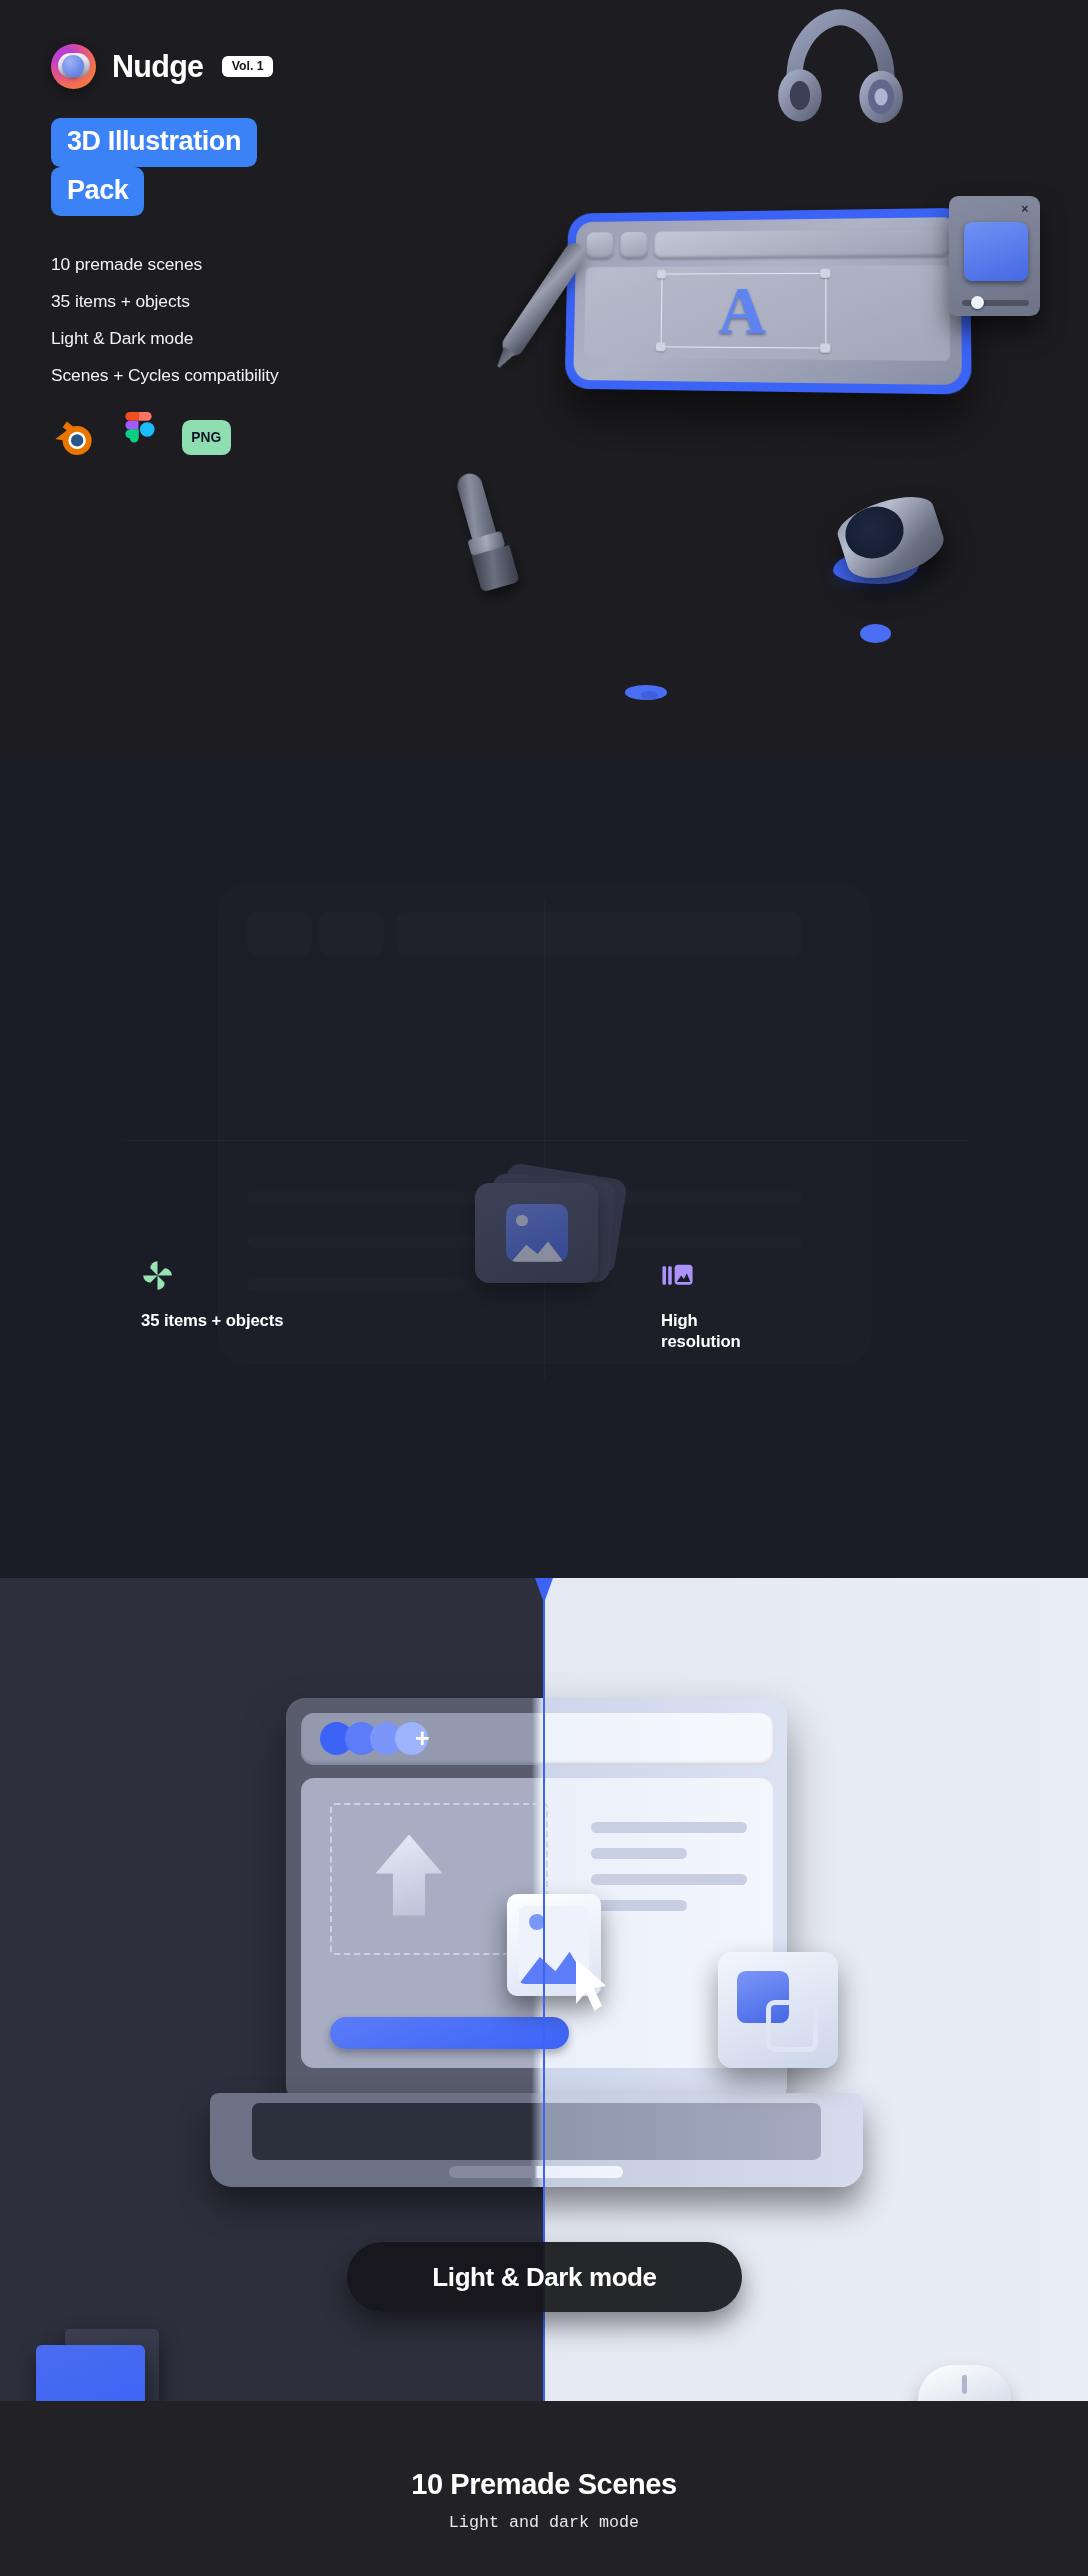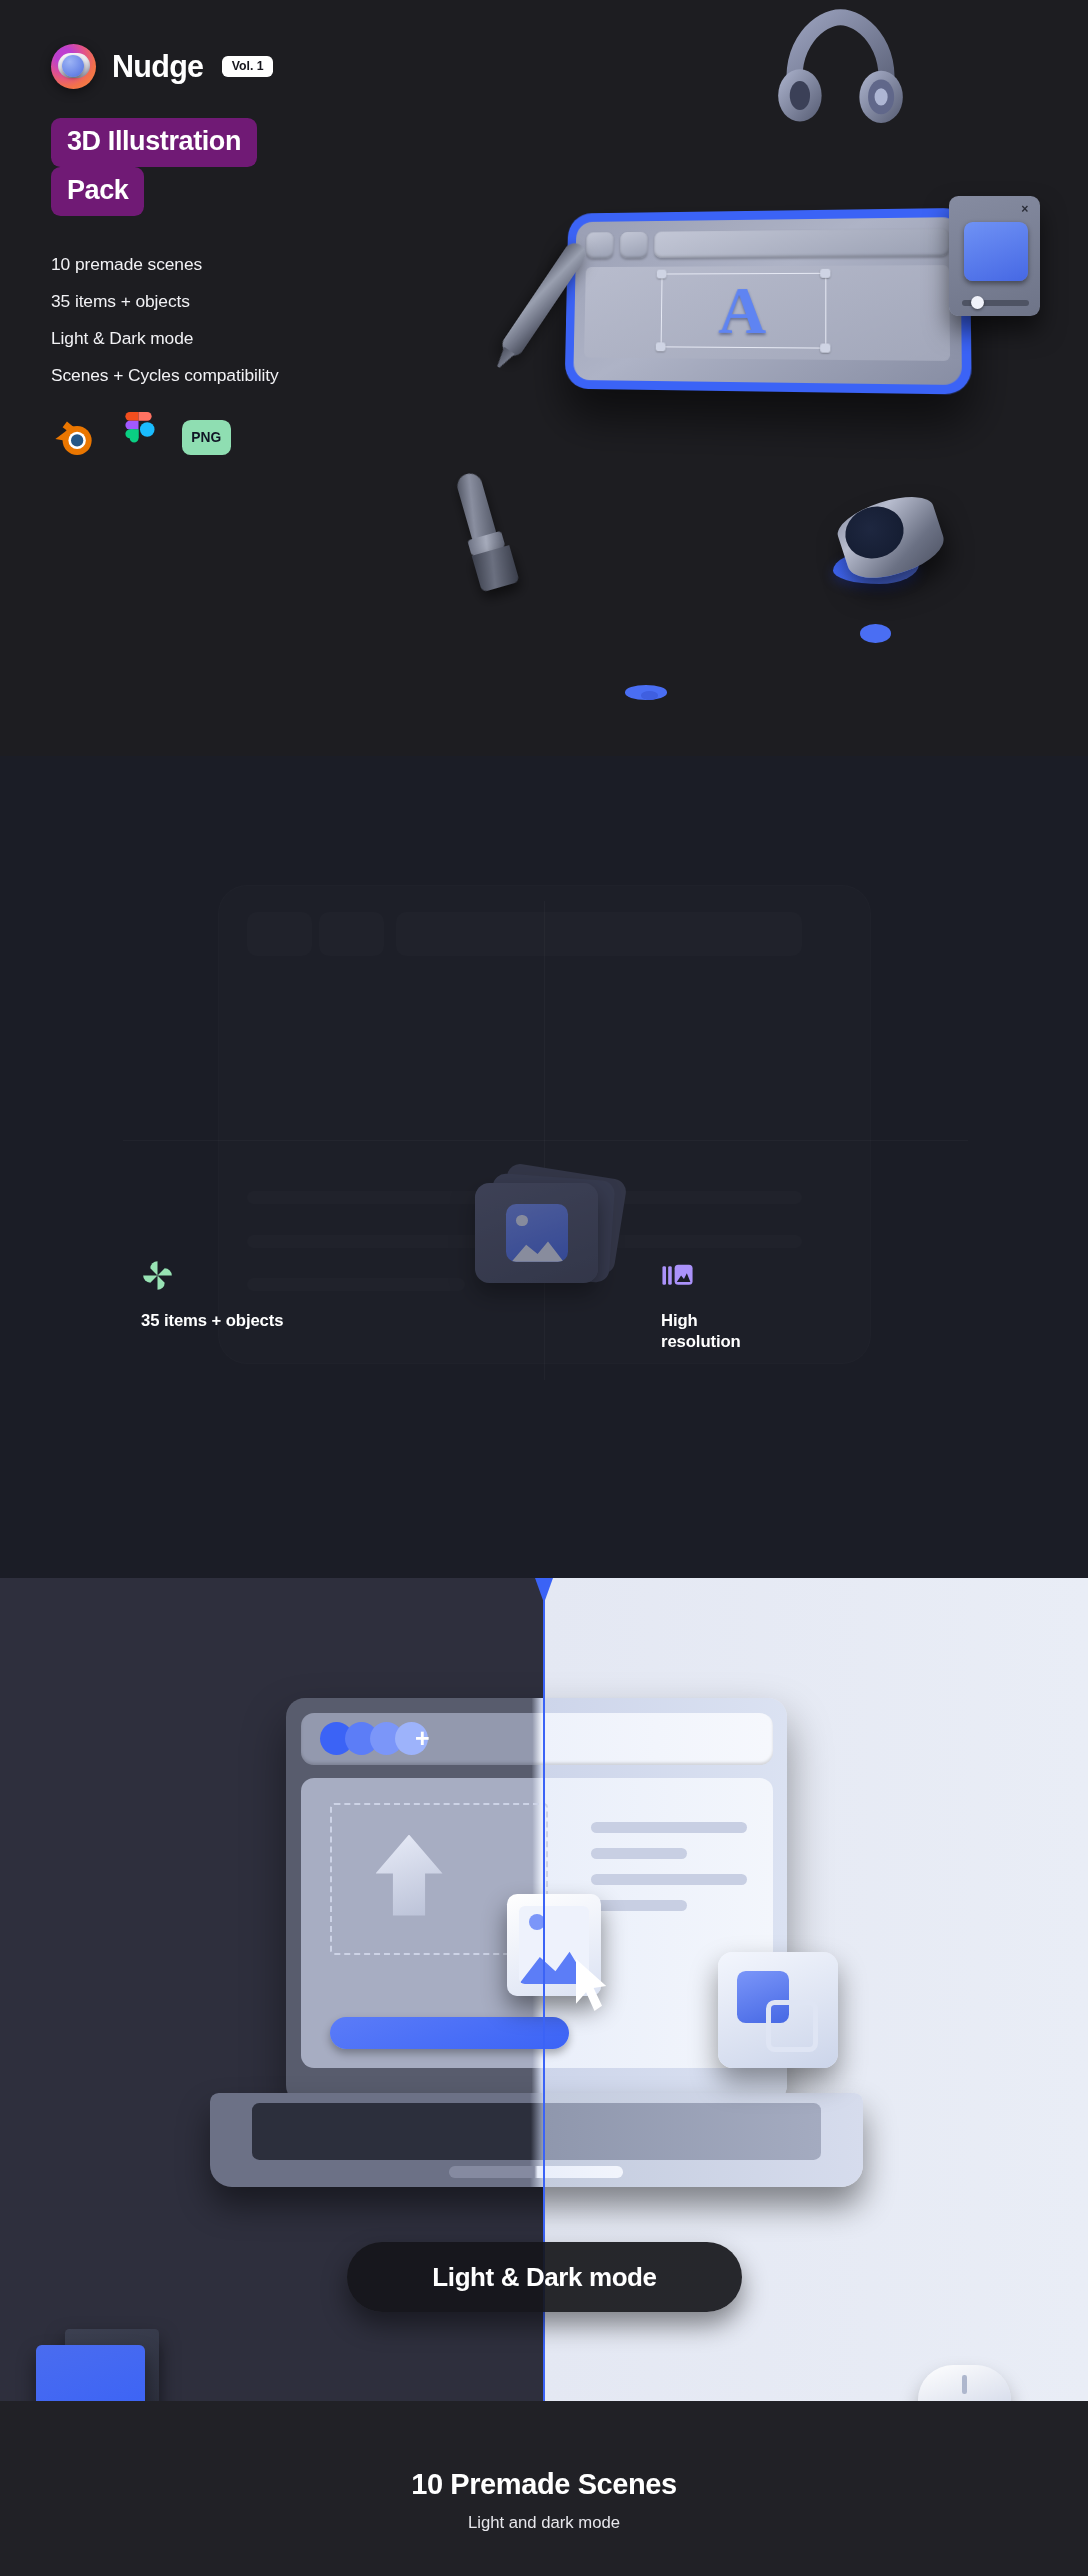--- a/index.html
+++ b/index.html
@@ -45,21 +45,21 @@
   .vol-badge {
     background:#ffffff; color:#15151c;
     font-size:12.3px; font-weight:700;
     padding:4.4px 9.4px; border-radius:5.8px; line-height:1;
     margin-left:2.9px;
   }
 
   .title-wrap { margin-top:29px; }
   .title-pill {
     display:inline-block;
-    background:#701a75; color:#fff;
+    background:#3b82f6; color:#fff;
     font-size:27px; font-weight:700; letter-spacing:-0.4px;
     padding:10.2px 16px 11.6px 16px; border-radius:9.4px;
     line-height:1;
     text-align:center;
   }
 
   .feature-list { margin-top:38px; }
   .feature-list li {
     list-style:none; color:#f2f2f5;
     font-size:17.4px; font-weight:400; letter-spacing:-0.1px;
@@ -397,21 +397,21 @@
   
   .footer {
     position:relative; width:1088px; height:175px;
     background:#212126;
     padding-top:67px; text-align:center;
   }
   .footer h2 {
     color:#ffffff; font-size:29px; font-weight:700; letter-spacing:-0.4px;
   }
   .footer p {
-    color:#e7e7ec; font-size:16.7px; font-weight:400; margin-top:11.6px;
+    color:#e7e7ec; font-size:16.7px; font-weight:400; margin-top:11.6px;font-family:Liberation Mono, monospace;
   }
 </style>
 </head>
 <body>
 
 <div class="page">
 
   <section class="hero">
 
     <div class="hero-art">

